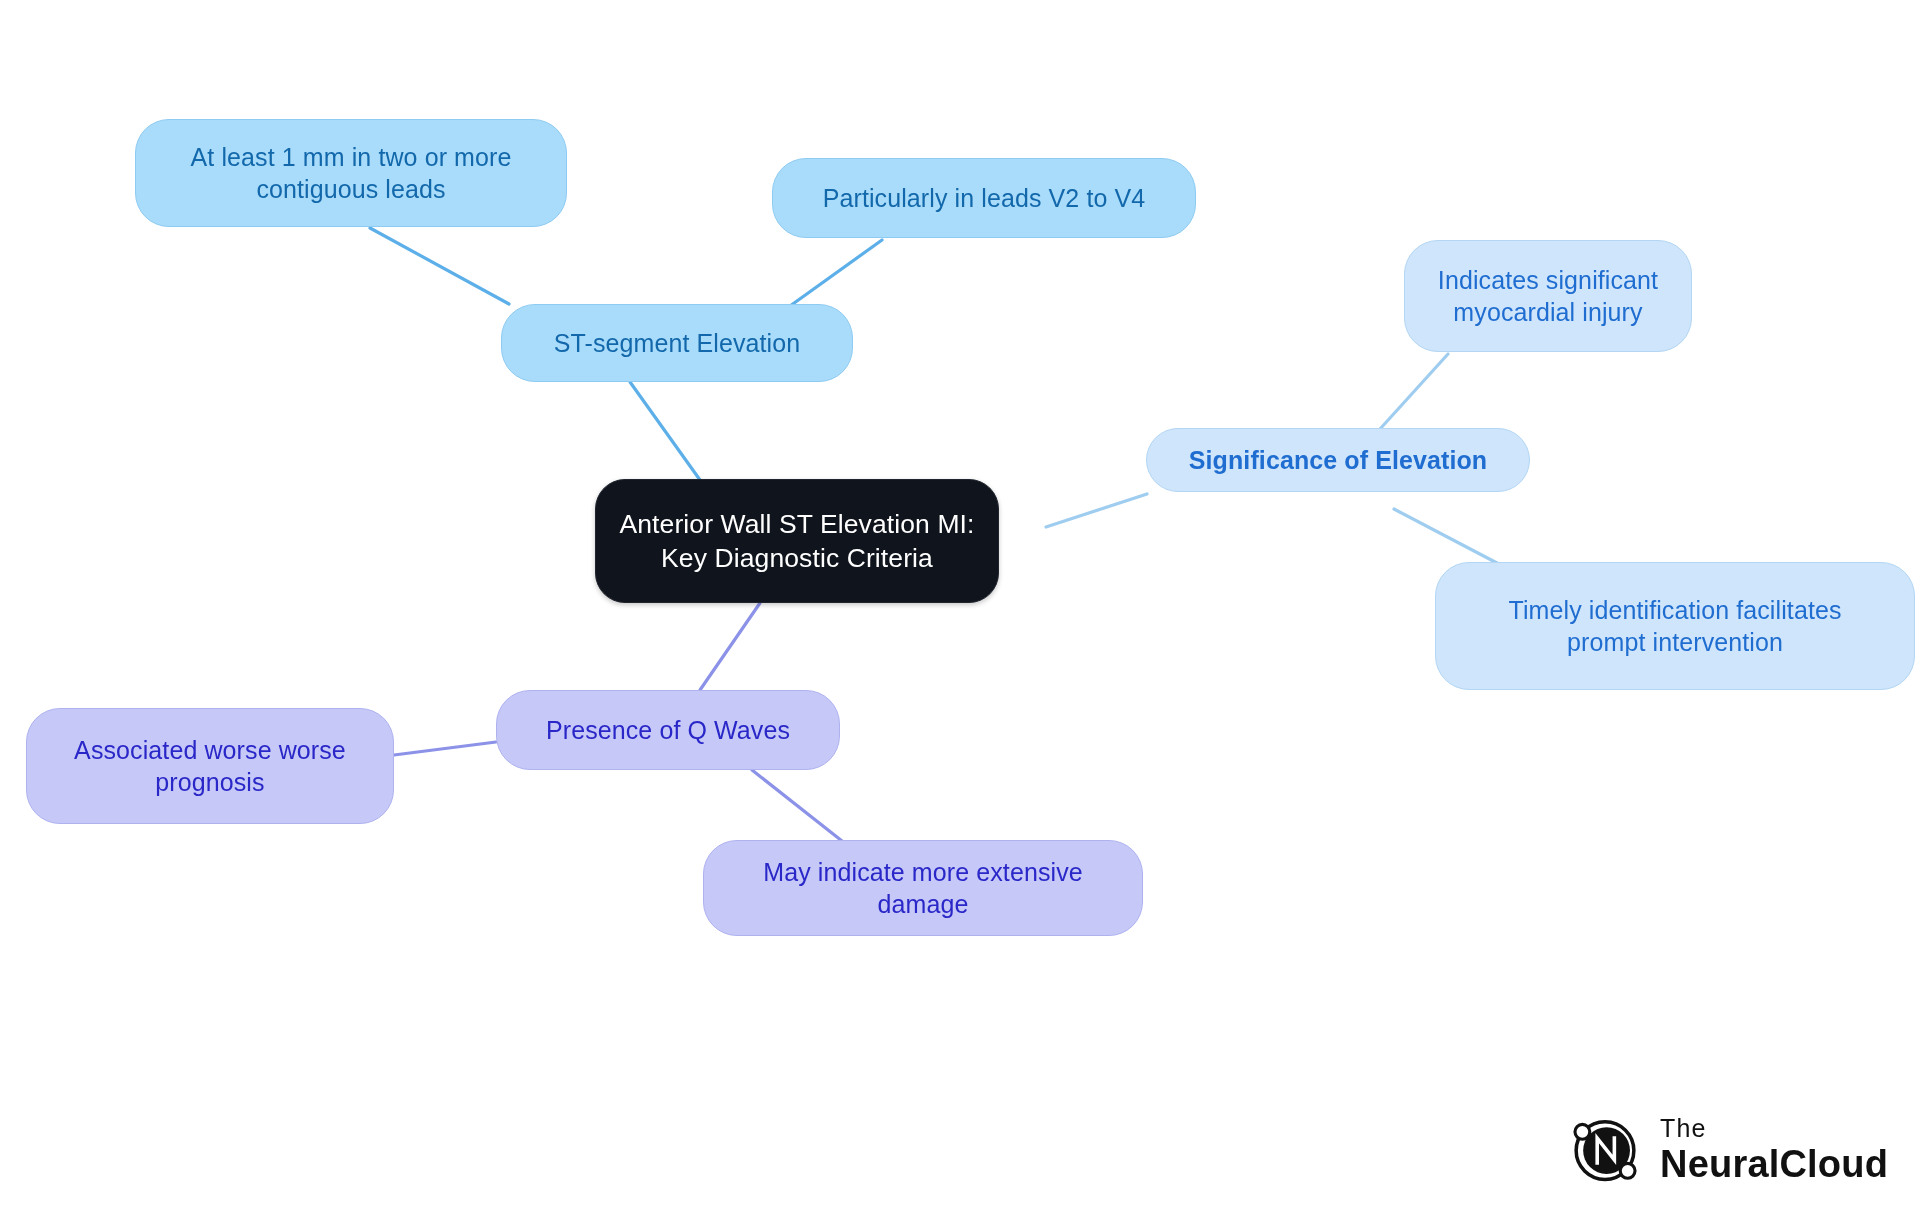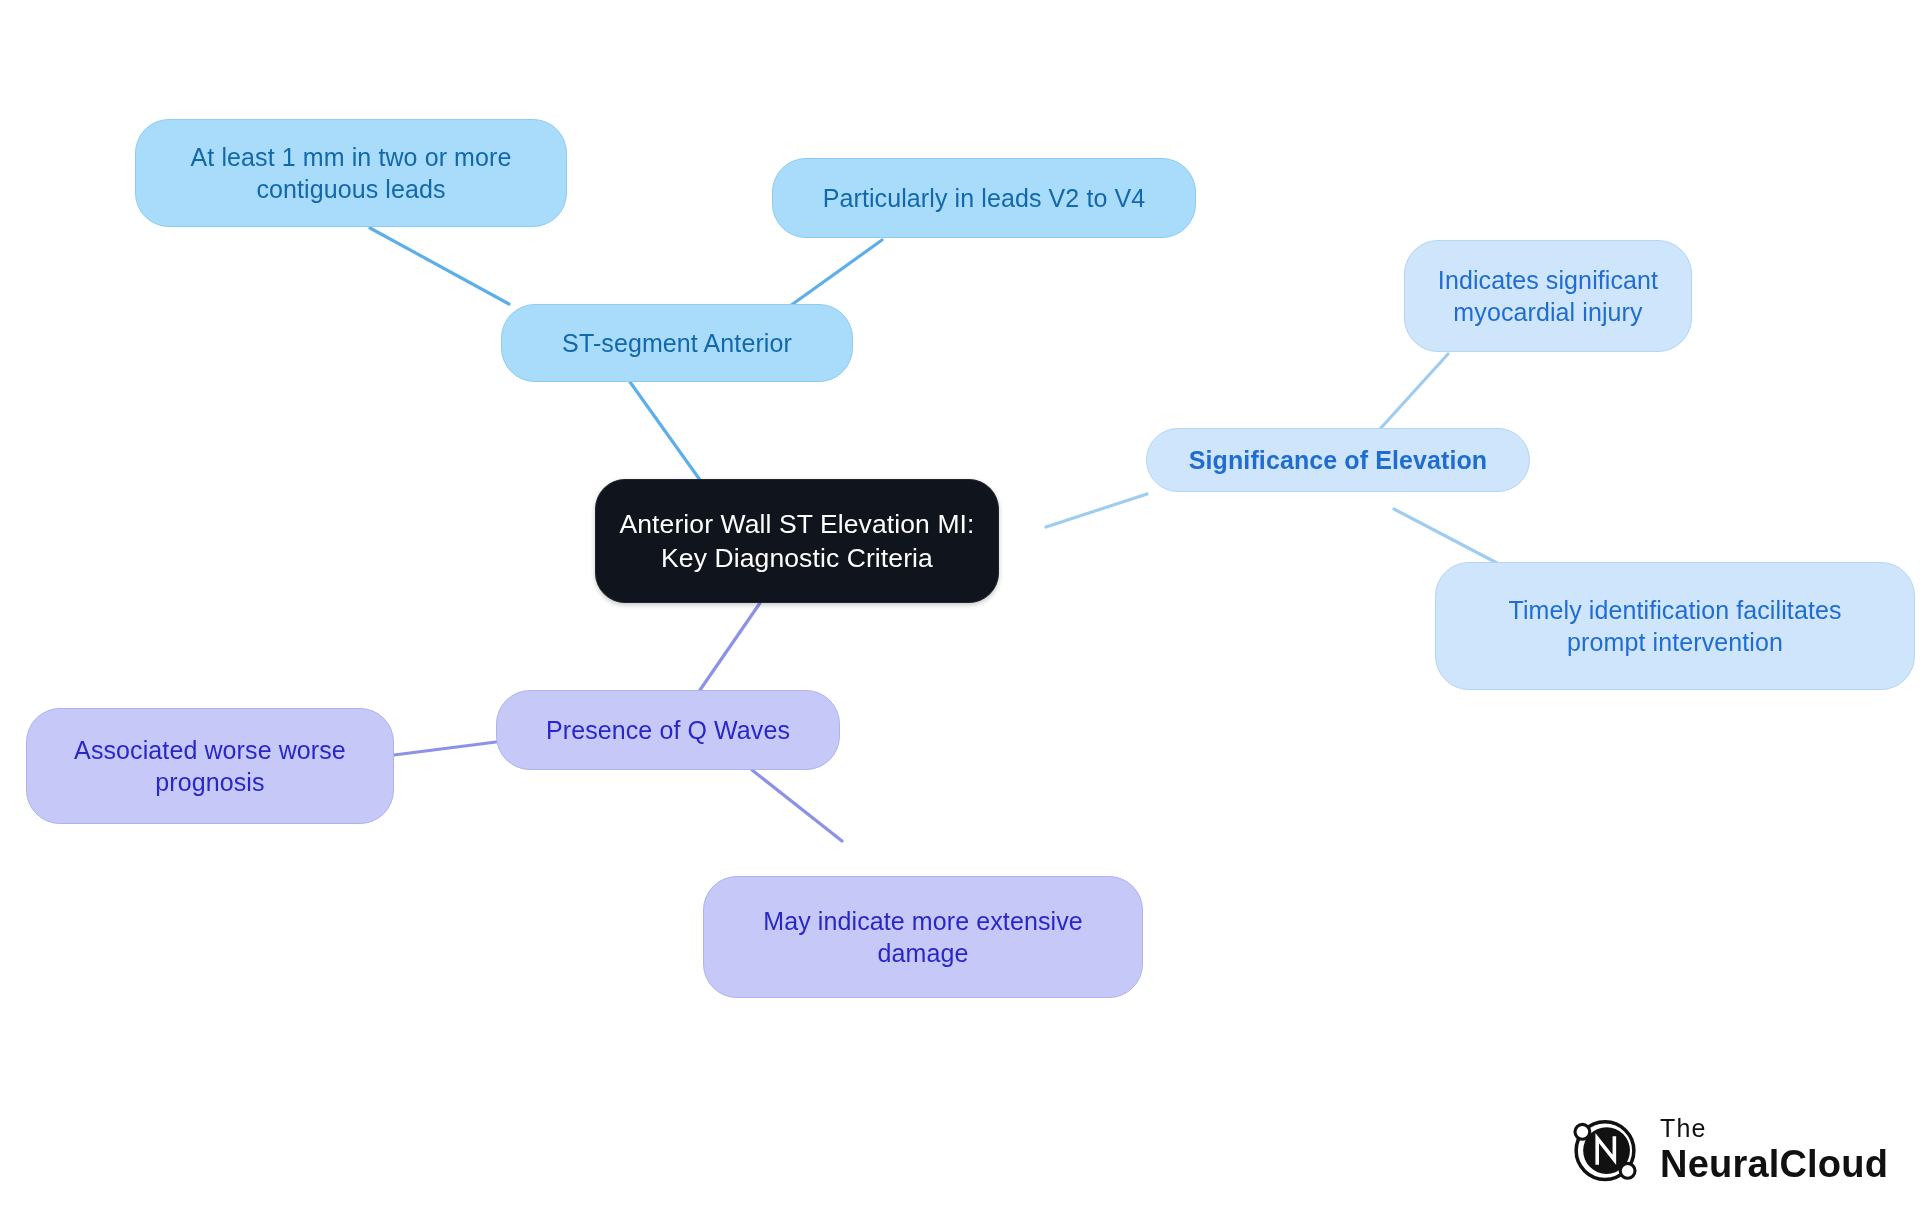--- a/index.html
+++ b/index.html
@@ -113,35 +113,35 @@
       <line x1="1380" y1="429" x2="1448" y2="354" stroke="#9fcdf0" stroke-width="3.2" stroke-linecap="round"></line>
       <line x1="1394" y1="509" x2="1497" y2="563" stroke="#9fcdf0" stroke-width="3.2" stroke-linecap="round"></line>
       <line x1="760" y1="603" x2="700" y2="690" stroke="#8b92e8" stroke-width="3.2" stroke-linecap="round"></line>
       <line x1="496" y1="742" x2="394" y2="755" stroke="#8b92e8" stroke-width="3.2" stroke-linecap="round"></line>
       <line x1="752" y1="770" x2="842" y2="841" stroke="#8b92e8" stroke-width="3.2" stroke-linecap="round"></line>
     </svg>
 
   <div class="node node-root" style="left: 595px; top: 479px; width: 404px; height: 124px;">Anterior Wall ST Elevation MI:
 Key Diagnostic Criteria</div>
 
-  <div class="node node-b1" style="left: 501px; top: 304px; width: 352px; height: 78px;">ST-segment Anterior</div>
+  <div class="node node-b1" style="left: 501px; top: 304px; width: 352px; height: 78px;">ST-segment Elevation</div>
   <div class="node node-b1" style="left: 135px; top: 119px; width: 432px; height: 108px;">At least 1 mm in two or more
 contiguous leads</div>
   <div class="node node-b1" style="left: 772px; top: 158px; width: 424px; height: 80px;">Particularly in leads V2 to V4</div>
 
   <div class="node node-b2" style="left: 1146px; top: 428px; width: 384px; height: 64px; font-weight: bold;">Significance of Elevation</div>
   <div class="node node-b2" style="left: 1404px; top: 240px; width: 288px; height: 112px;">Indicates significant
 myocardial injury</div>
   <div class="node node-b3" style="left: 496px; top: 690px; width: 344px; height: 80px;">Presence of Q Waves</div>
 
   <div class="node node-b2" style="left: 1435px; top: 562px; width: 480px; height: 128px;">Timely identification facilitates
 prompt intervention</div>
   <div class="node node-b3" style="left: 26px; top: 708px; width: 368px; height: 116px;">Associated worse worse
 prognosis</div>
-  <div class="node node-b3" style="left: 703px; top: 840px; width: 440px; height: 122px; margin-top: 36px;">May indicate more extensive
+  <div class="node node-b3" style="left: 703px; top: 840px; width: 440px; height: 96px;">May indicate more extensive
 damage</div>
 
   <div id="logo">
     <svg id="logo-mark" viewBox="0 0 100 100">
       <circle cx="50" cy="52" r="37" fill="none" stroke="#111111" stroke-width="4.5"></circle>
       <circle cx="52" cy="52" r="30" fill="#111111"></circle>
       <path d="M40 68 L40 36 L62 64 L62 36" fill="none" stroke="#ffffff" stroke-width="4.6" stroke-linecap="square" stroke-linejoin="miter"></path>
       <circle cx="21" cy="28" r="9.5" fill="#ffffff" stroke="#111111" stroke-width="4"></circle>
       <circle cx="79" cy="78" r="9.5" fill="#ffffff" stroke="#111111" stroke-width="4"></circle>
     </svg>

